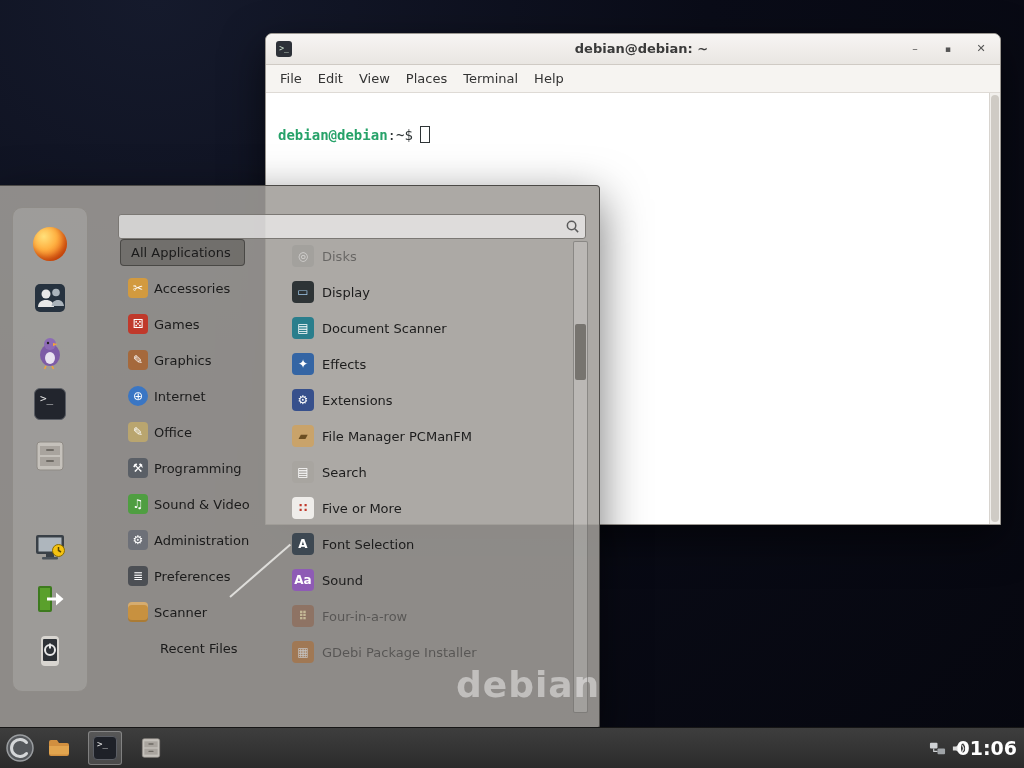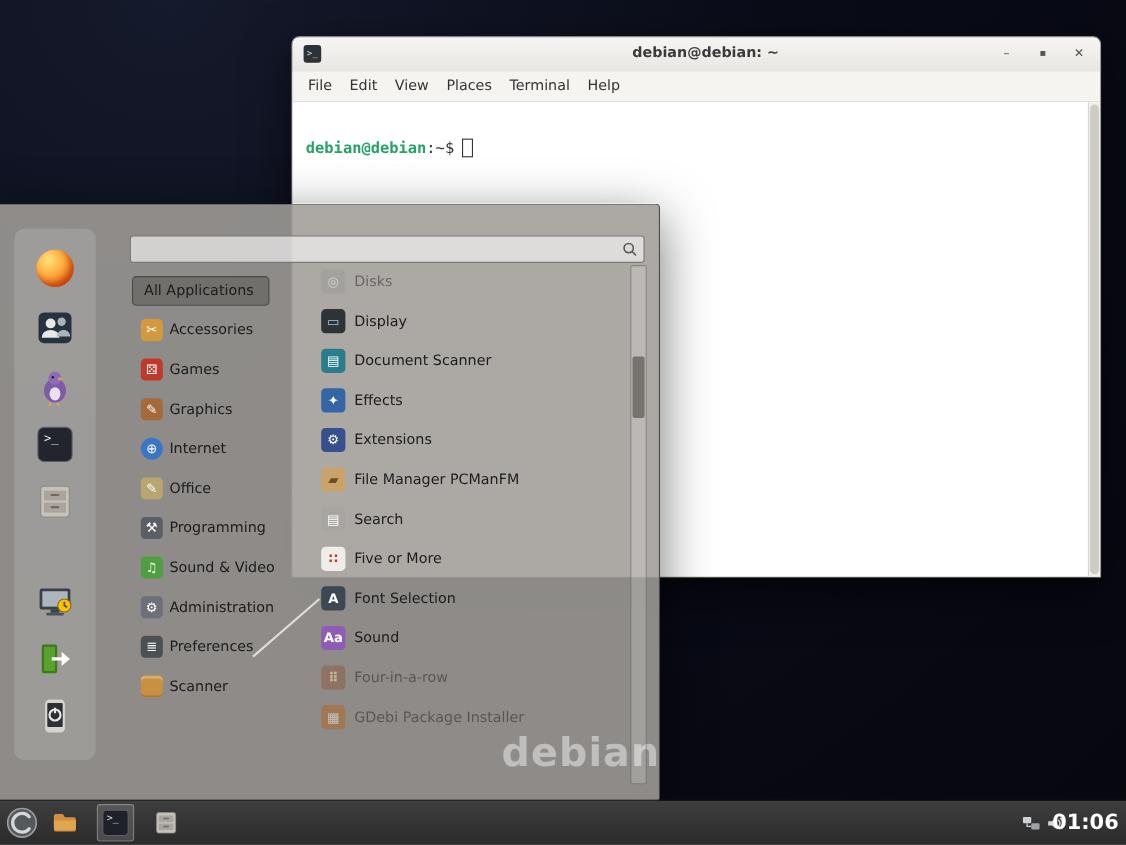--- a/index.html
+++ b/index.html
@@ -31,21 +31,21 @@
   .searchbox{position:absolute;left:118px;top:28px;width:466px;height:23px;background:rgba(255,255,255,0.6);border:1px solid #7b7874;border-radius:3px;}
   .searchbox input{position:absolute;left:4px;top:1px;width:435px;height:19px;border:none;background:transparent;outline:none;font-size:13px;color:#222;}
   .mag{position:absolute;right:5px;top:4px;width:15px;height:15px;}
 
   .favpanel{position:absolute;left:12px;top:21px;width:74px;height:483px;border:1px solid #8f8c88;border-radius:10px;background:rgba(250,248,245,0.15);}
   .fav{position:absolute;left:50%;transform:translateX(-50%);width:38px;height:38px;display:flex;align-items:center;justify-content:center;cursor:default;}
   .fav svg{width:36px;height:36px;display:block;}
   .fx-circle{width:34px;height:34px;border-radius:50%;background:radial-gradient(circle at 32% 28%, #ffe07a 0%, #ffb142 38%, #f0711a 72%, #d6400f 100%);box-shadow:inset -3px -4px 6px rgba(150,30,0,0.5);}
   .fav-term{width:32px;height:32px;background:#22252d;border:1px solid #5a5d64;border-radius:6px;color:#e8e8e8;font-family:"DejaVu Sans Mono",monospace;font-size:11px;line-height:14px;padding:3px 0 0 5px;box-sizing:border-box;}
 
-  .cats{position:absolute;left:120px;top:60px;width:152px;}
+  .cats{position:absolute;left:120px;top:48px;width:152px;}
   .cat-row{height:36px;display:flex;align-items:center;padding-left:8px;cursor:default;}
   .cat-selected{background:rgba(78,75,72,0.45);border:1px solid rgba(42,40,38,0.55);border-radius:4px;height:25px;display:flex;align-items:center;padding:0 10px;margin-left:-8px;width:103px;}
   .cat-ic{width:20px;height:20px;border-radius:4px;display:flex;align-items:center;justify-content:center;font-size:12px;color:#fff;margin-right:6px;flex:0 0 auto;}
   .cat-ic.round{border-radius:50%;}
   .cat-label{font-size:13px;color:#1b1b1b;}
   .cat-row.noicon .cat-label{margin-left:32px;}
   .folder-ic{box-shadow:inset 0 3px 0 rgba(255,255,255,0.25), inset 0 -2px 0 rgba(0,0,0,0.15);}
 
   .apps{position:absolute;left:278px;top:52px;width:296px;}
   .app-row{height:36px;display:flex;align-items:center;padding-left:14px;cursor:default;}
@@ -212,20 +212,23 @@
         <span class="cat-label">Administration</span>
       </div>
       <div class="cat-row">
         <span class="cat-ic" style="background: rgb(76, 79, 84);">≣</span>
         <span class="cat-label">Preferences</span>
       </div>
       <div class="cat-row">
         <span class="cat-ic folder-ic" style="background: rgb(200, 145, 63);"></span>
         <span class="cat-label">Scanner</span>
       </div>
+      <div class="cat-row noicon">
+        <span class="cat-label">Recent Files</span>
+      </div>
     </div>
 
     <div class="apps">
       <div class="app-row dim">
         <span class="app-ic" style="background: rgb(154, 153, 150); color: rgb(255, 255, 255);">◎</span>
         <span class="app-label">Disks</span>
       </div>
       <div class="app-row">
         <span class="app-ic" style="background: rgb(46, 52, 54); color: rgb(158, 199, 232);">▭</span>
         <span class="app-label">Display</span>

